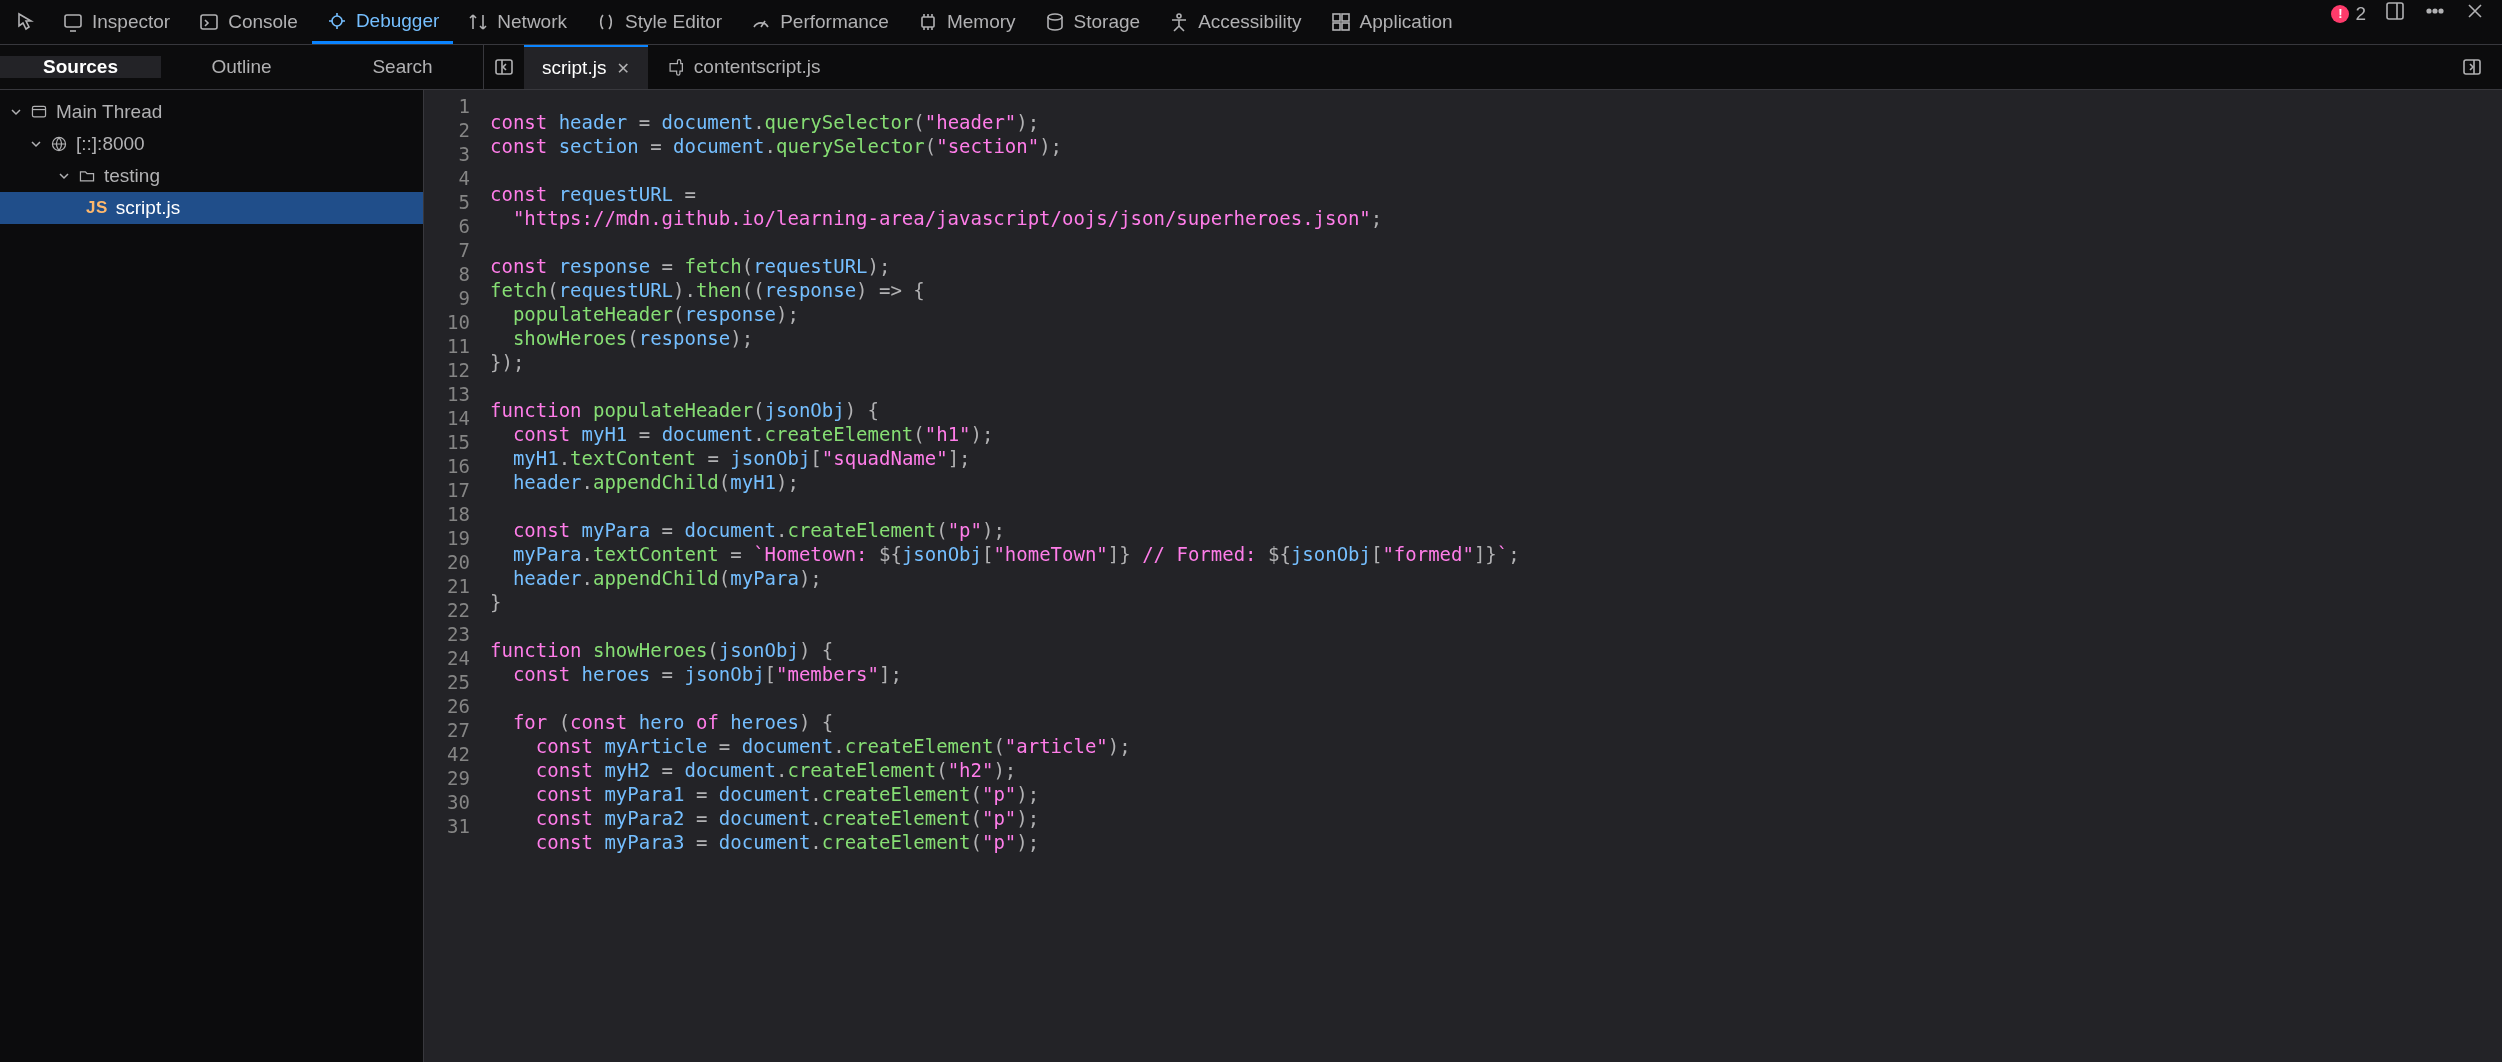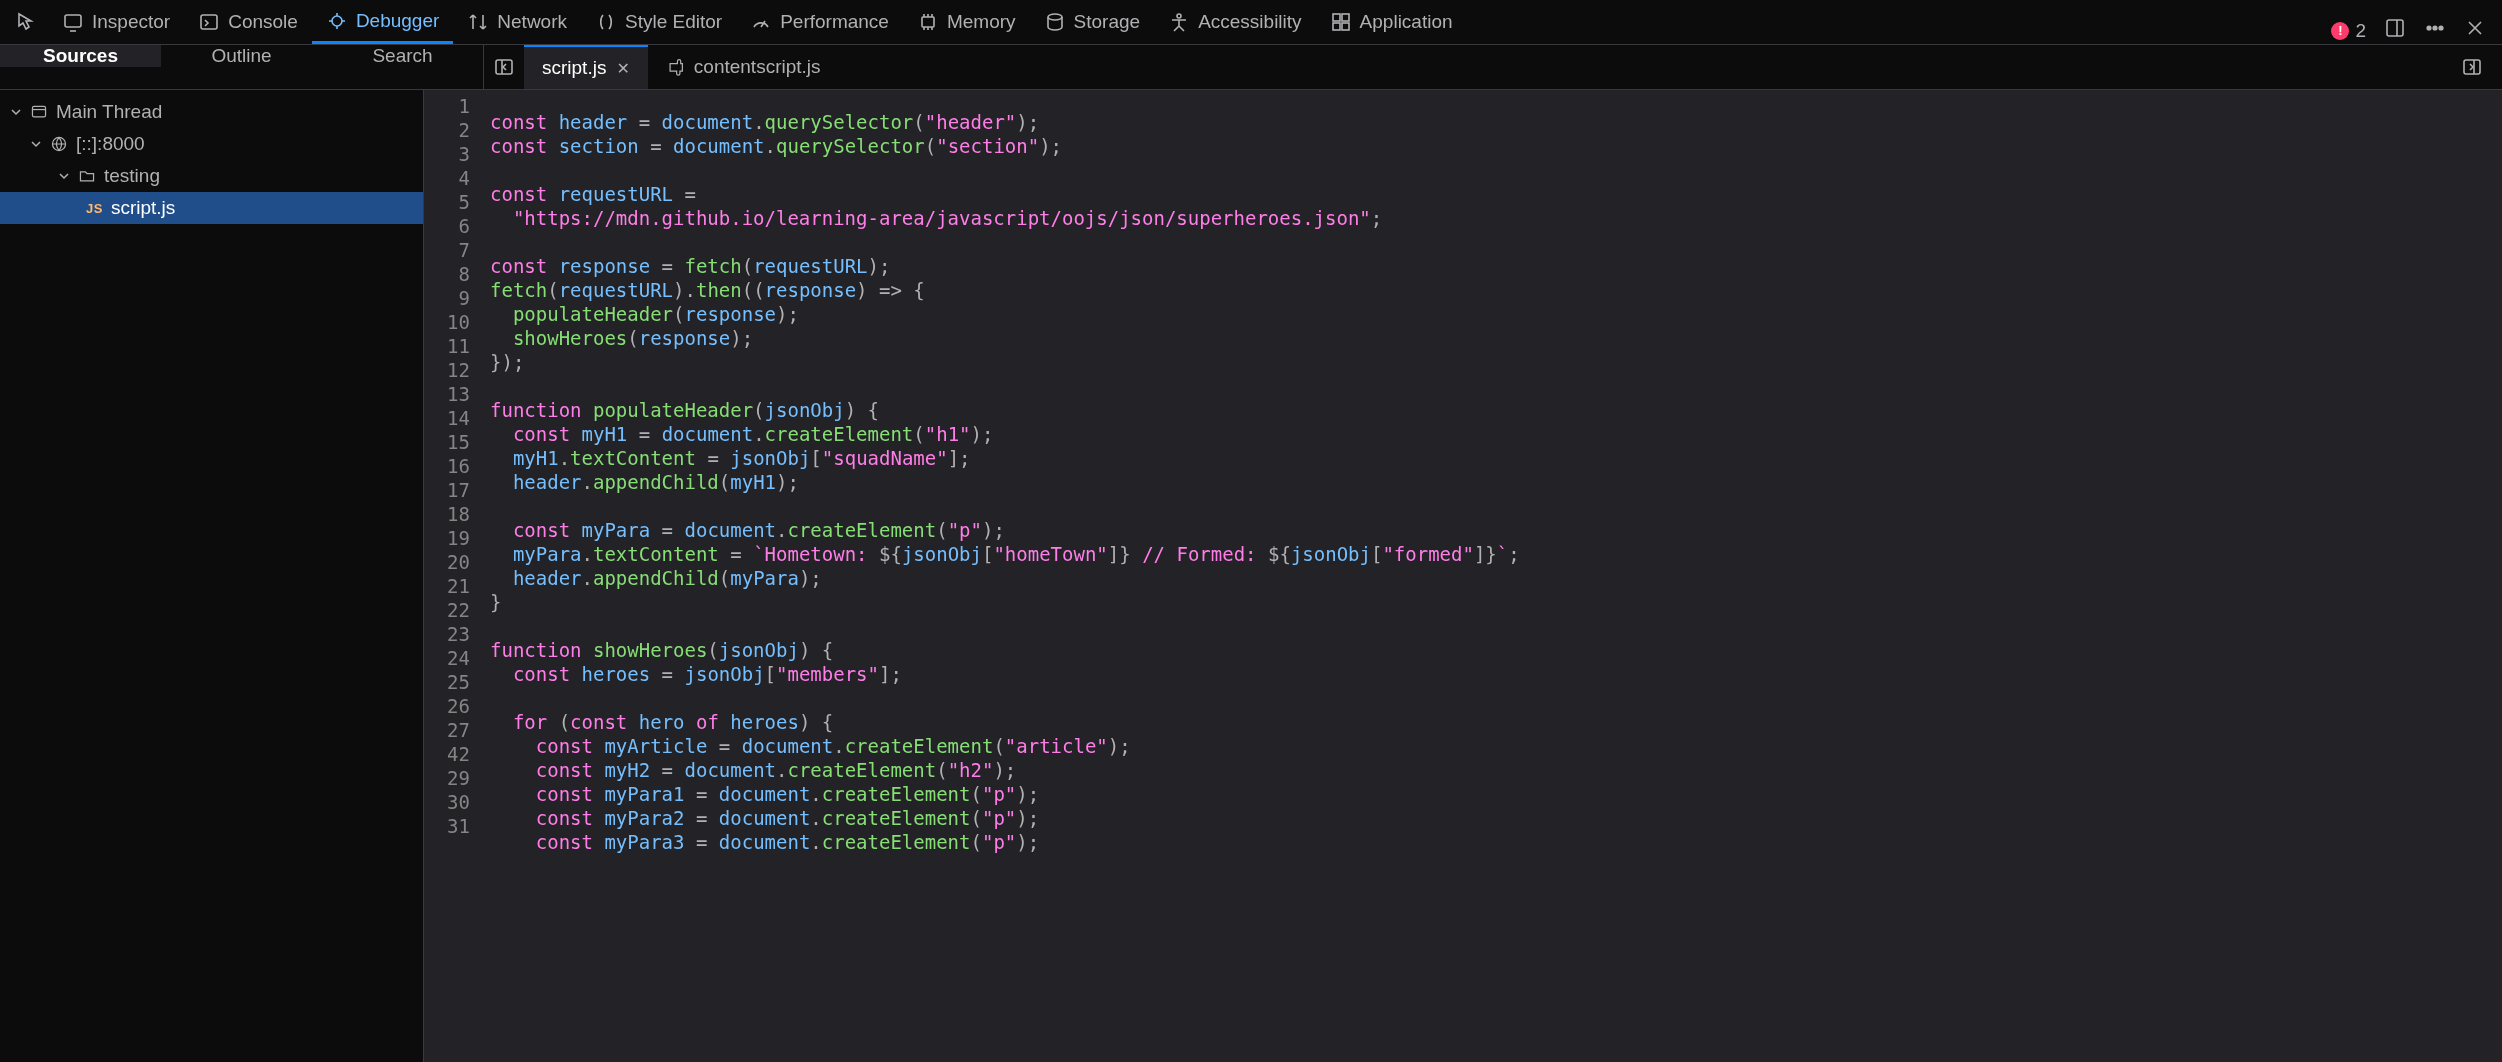--- a/index.html
+++ b/index.html
@@ -1,33 +1,33 @@
 <!DOCTYPE html>
 <html><head>
 <meta charset="utf-8">
 <style>
   * { margin: 0; padding: 0; box-sizing: border-box; }
   html, body { width: 100%; height: 100%; background: #0c0c0d; color: #b1b1b3; font-family: -apple-system, BlinkMacSystemFont, "Segoe UI", sans-serif; font-size: 19px; overflow: hidden; }
   
   
-  .topbar { display: flex; align-items: flex-end; height: 45px; border-bottom: 1px solid #38383d; padding: 0 6px; }
+  .topbar { display: flex; align-items: flex-start; height: 45px; border-bottom: 1px solid #38383d; padding: 0 6px; }
   .topbar-left { display: flex; align-items: center; height: 100%; flex: 1; }
   .tool { display: flex; align-items: center; gap: 8px; padding: 0 14px; height: 100%; cursor: pointer; color: #b1b1b3; white-space: nowrap; }
   .tool svg { width: 22px; height: 22px; stroke: #b1b1b3; fill: none; stroke-width: 1.6; }
   .tool.active { color: #75bfff; border-bottom: 3px solid #0a84ff; }
   .tool.active svg { stroke: #75bfff; }
   .tool.iconbtn { padding: 0 10px; }
   .topbar-right { display: flex; align-items: center; gap: 18px; padding-right: 10px; }
   .err-badge { display: flex; align-items: center; gap: 6px; color: #b1b1b3; }
   .err-badge .dot { width: 18px; height: 18px; border-radius: 50%; background: #ff3b6b; color: #fff; font-size: 13px; font-weight: 700; display:flex; align-items:center; justify-content:center; }
   .iconbtn svg { width: 22px; height: 22px; stroke: #b1b1b3; fill: none; stroke-width: 1.6; }
 
   
   .subbar { display: flex; height: 45px; border-bottom: 1px solid #38383d; }
-  .subbar-left { width: 484px; display: flex; align-items: flex-start; border-right: 1px solid #38383d; }
+  .subbar-left { width: 484px; display: flex; align-items: center; border-right: 1px solid #38383d; }
   .subtab { flex: 1; display: flex; align-items: center; justify-content: center; cursor: pointer; color: #b1b1b3; }
   .subtab.active { font-weight: 600; color: #fff; background: #232327; }
   .subbar-right { flex: 1; display: flex; align-items: center; }
   .filetab-area { display: flex; align-items: center; height: 100%; }
   .paneicon { display:flex; align-items:center; justify-content:center; width: 40px; height: 100%; cursor:pointer; }
   .paneicon svg { width: 20px; height: 20px; stroke:#b1b1b3; fill:none; stroke-width:1.6; }
   .filetab { display: flex; align-items: center; gap: 10px; padding: 0 18px; height: 100%; cursor: pointer; color:#b1b1b3; }
   .filetab.active { color: #fff; border-top: 2px solid #0a84ff; background: #232327; }
   .filetab .close { font-size: 16px; color:#b1b1b3; }
   .filetab svg { width:18px; height:18px; }
@@ -37,21 +37,21 @@
   .main { display: flex; height: calc(100% - 90px); }
   .sidebar { width: 424px; border-right: 1px solid #38383d; overflow:auto; }
   .tree { padding: 6px 0; font-size:19px; }
   .tree-row { display:flex; align-items:center; gap:8px; height:32px; padding-left: 10px; cursor:pointer; color:#b1b1b3; }
   .tree-row.depth1 { padding-left: 30px; }
   .tree-row.depth2 { padding-left: 58px; }
   .tree-row.depth3 { padding-left: 86px; }
   .tree-row.selected { background:#204e8a; color:#fff; }
   .tree-row .twisty { width:12px; height:12px; }
   .tree-row svg { stroke:#b1b1b3; fill:none; stroke-width:1.5; }
-  .srcbadge { font-size:13px; font-weight:700; color:#ffb86c; letter-spacing:0.5px; }
+  .srcbadge { font-size:17px; font-weight:700; color:#ffb86c; letter-spacing:0.5px; }
 
   
   .editor { flex:1; display:flex; overflow:hidden; background:#232327; }
   .gutter { width: 56px; text-align:right; padding: 4px 10px 0 0; color:#858585; font-family: ui-monospace, Menlo, Consolas, monospace; font-size:19px; line-height:24px; user-select:none; background:#232327; }
   .gutter div { height:24px; }
   .code { flex:1; padding:20px 0 0 10px; font-family: ui-monospace, Menlo, Consolas, monospace; font-size:19px; line-height:24px; white-space:pre; overflow:auto; }
   .code .line { height:24px; }
   .c-kw   { color:#ff7de9; }      
   .c-var  { color:#75bfff; }      
   .c-prop { color:#86de74; }      

